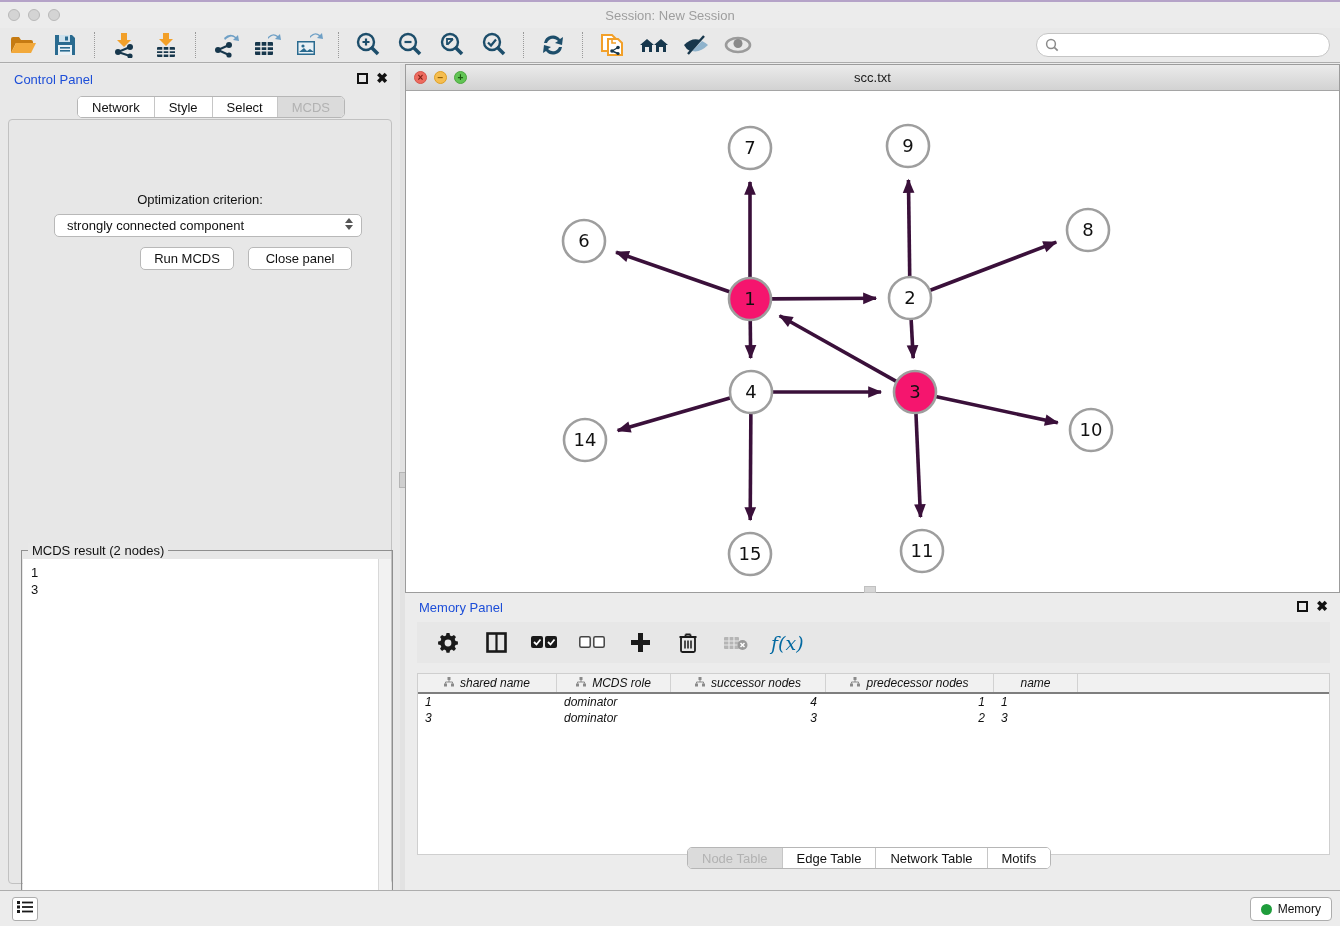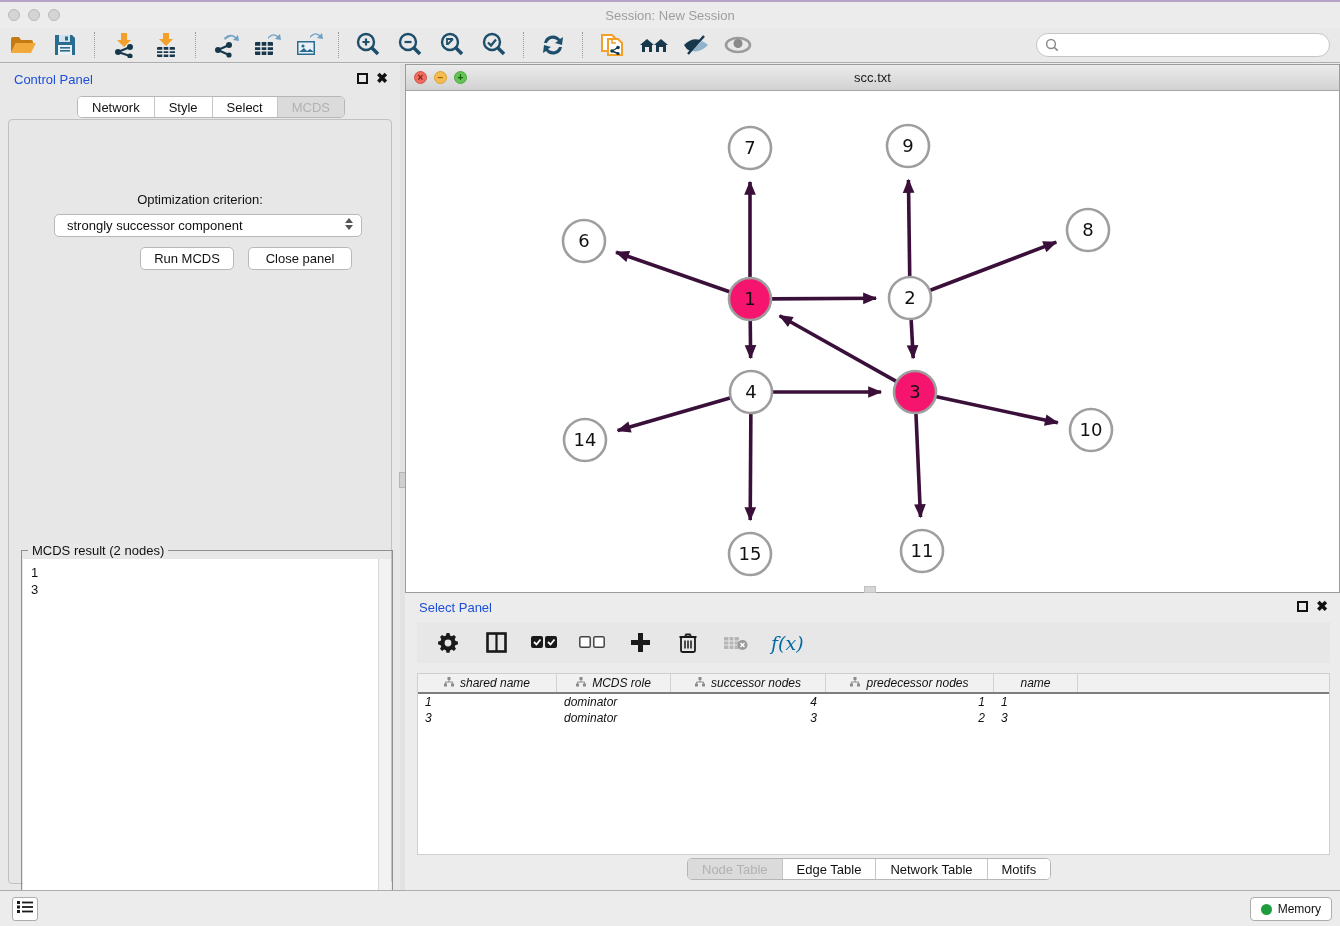--- a/index.html
+++ b/index.html
@@ -100,21 +100,21 @@
                 border:1px solid #CFCFCF; overflow:hidden;font-style:italic; }
   .dt-header { display:flex; height:20px; background:#F1F1F1; border-bottom:2px solid #7E7E7E;
                font-size:12px; color:#111; }
   .dt-hcell { display:flex; align-items:center; justify-content:center; gap:6px;
               border-right:1px solid #D2D2D2; height:100%; }
   .dt-row { display:flex; height:16px; font-size:12px; color:#111; }
   .dt-cell { height:100%; display:flex; align-items:center; overflow:hidden; }
   .dt-cell.left { justify-content:flex-start; padding-left:7px; }
   .dt-cell.right { justify-content:flex-end; padding-right:9px; }
 
-  .tp-tabs { left:282px; top:263px;justify-content:space-between; }
+  .tp-tabs { left:282px; top:252px;justify-content:space-between; }
 
   
   .statusbar { position:absolute; left:0; bottom:0; right:0; height:36px; background:#ECECEC;
                border-top:1px solid #ADADAD; }
   .list-btn { position:absolute; left:12px; top:6px; width:26px; height:24px; background:#FFF;
               border:1px solid #ADADAD; border-radius:3px; display:flex; align-items:center;
               justify-content:center; }
   .memory-btn { position:absolute; right:8px; top:6px; height:24px; padding:0 10px; background:#FFF;
                 border:1px solid #ADADAD; border-radius:4px; display:flex; align-items:center; gap:6px;
                 font-size:12px; color:#111; }
@@ -286,21 +286,21 @@
   </div>
   <div class="seg-tabs cp-tabs" id="cp-tabs">
       <div class="seg-tab">Network</div>
       <div class="seg-tab">Style</div>
       <div class="seg-tab">Select</div>
       <div class="seg-tab selected">MCDS</div>
     </div>
   <div class="cp-box">
     <div class="opt-label">Optimization criterion:</div>
     <div class="dropdown">
-      <span>strongly successor component</span>
+      <span>strongly connected component</span>
       <span class="dd-stepper">
         <span class="dd-up"></span>
           <span class="dd-down"></span>
       </span>
     </div>
     <div class="cp-button run-btn">Run MCDS</div>
     <div class="cp-button closep-btn">Close panel</div>
     <div class="result-box">
       <div class="result-legend">MCDS result (2 nodes)</div>
       <div class="result-inner">
@@ -392,21 +392,21 @@
         <g>
           <circle cx="344" cy="462" r="21" fill="#FFFFFF" stroke="#9E9E9E" stroke-width="2.6"></circle>
           <text x="344" y="468" text-anchor="middle" font-size="18" font-family="DejaVu Sans, sans-serif" fill="#111111">15</text>
         </g>
       </svg>
   </div>
   <div class="h-handle" style="top:auto;bottom:-1px;"></div>
 </div>
 
 <div class="table-panel">
-  <div class="panel-title" style="top:5px">Select Panel</div>
+  <div class="panel-title" style="top:5px">Memory Panel</div>
   <div class="panel-btns tp-btns" style="top:6px">
     <span class="float-glyph"></span>
     <span class="close-glyph">✖</span>
   </div>
 
   <div class="tp-toolbar">
     <span class="tp-icon">
       <svg width="20" height="20" viewBox="0 0 20 20">
           <path fill="#1A1A1A" d="M8.5 0 h3 l.5 2.4 1.9.8 2-1.3 2.1 2.1 -1.3 2 .8 1.9 2.4.5 v3 l-2.4.5 -.8 1.9 1.3 2 -2.1 2.1 -2-1.3 -1.9.8 -.5 2.4 h-3 l-.5-2.4 -1.9-.8 -2 1.3 -2.1-2.1 1.3-2 -.8-1.9 -2.4-.5 v-3 l2.4-.5 .8-1.9 -1.3-2 2.1-2.1 2 1.3 1.9-.8 Z"></path>
           <circle cx="10" cy="10" r="3.4" fill="#E7E7E7"></circle>

